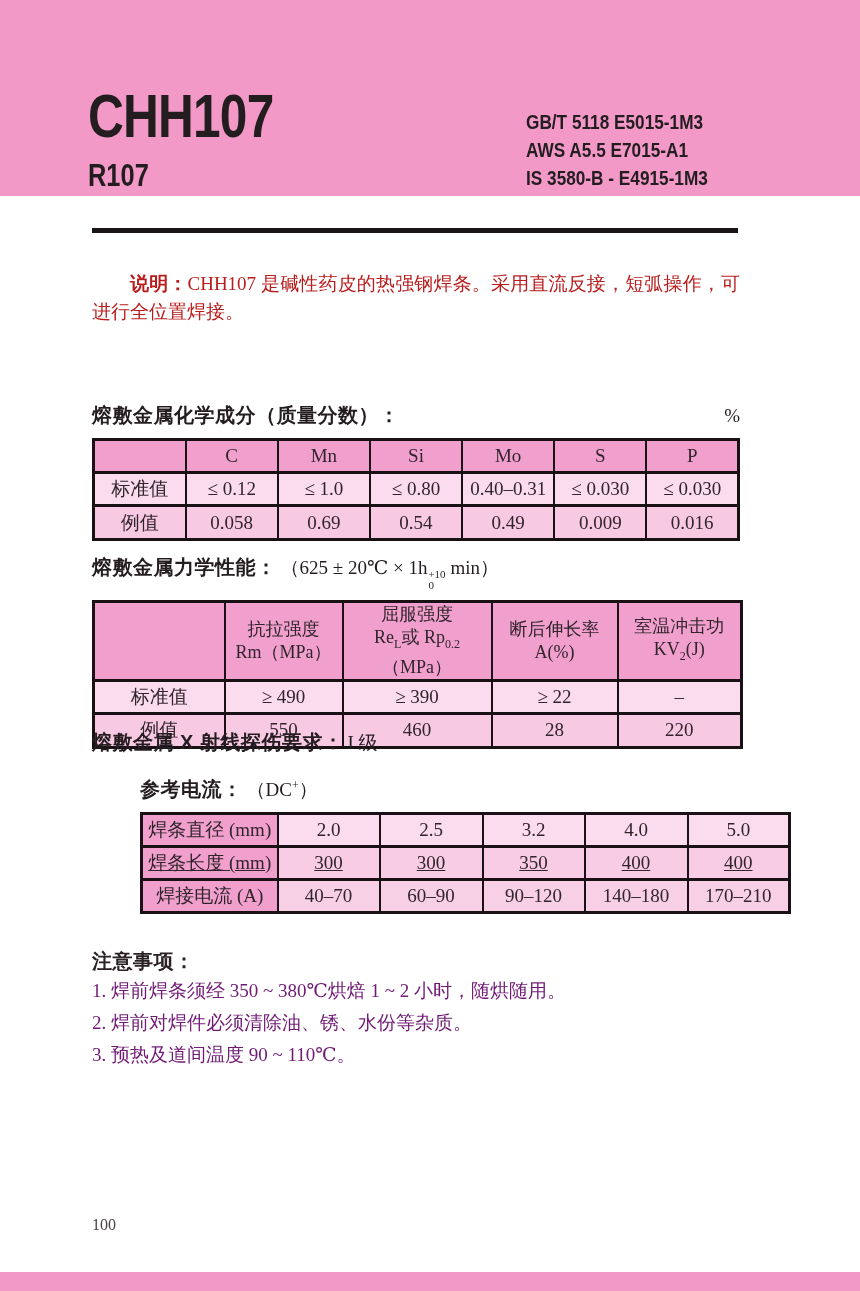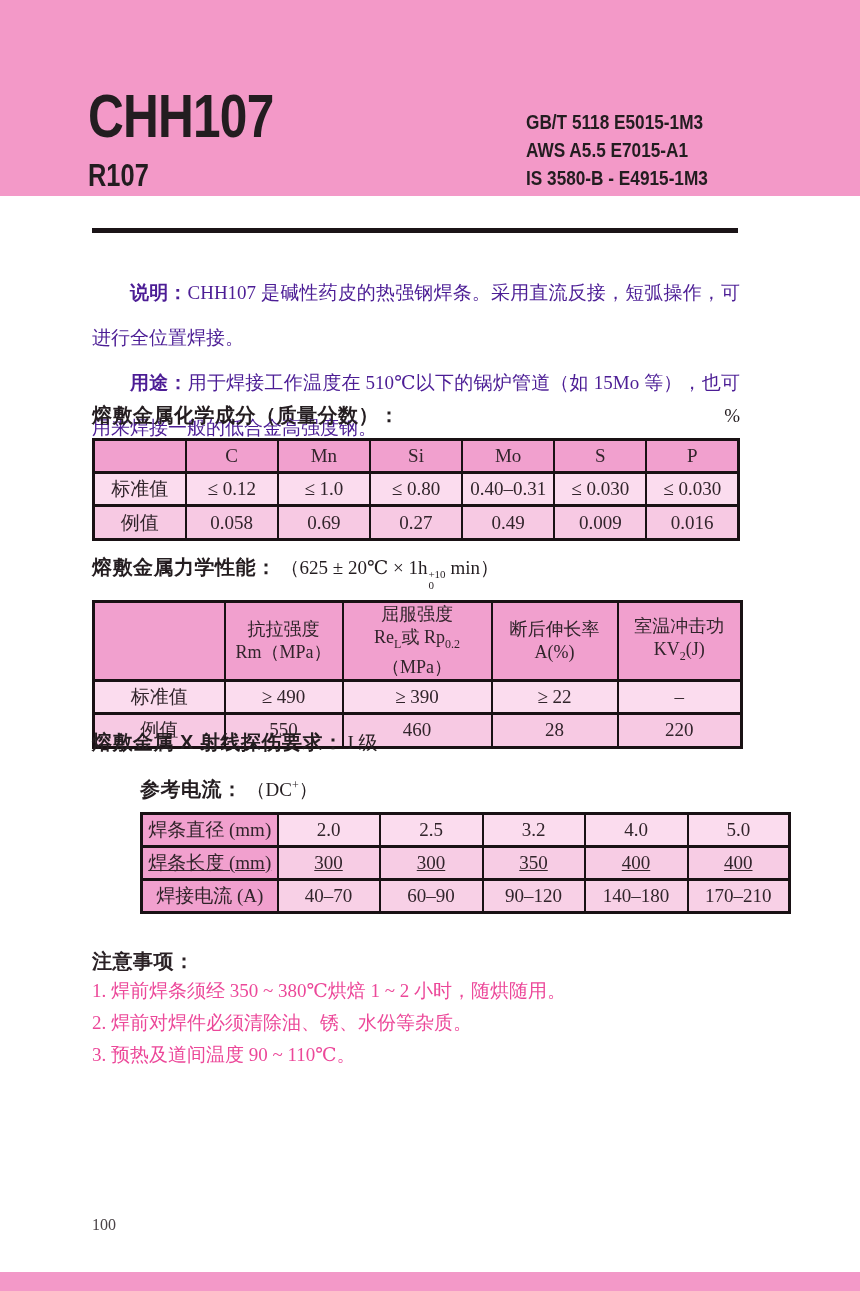--- a/index.html
+++ b/index.html
@@ -22,21 +22,21 @@
   .standards{
     position:absolute;left:526px;top:108px;
     font-family:"Liberation Sans","DejaVu Sans",sans-serif;font-weight:800;font-size:21px;line-height:28px;
     color:#231d20;transform:scaleX(0.82);transform-origin:left top;white-space:nowrap;
   }
   .hero-rule{position:absolute;left:92px;top:228px;width:646px;height:5px;background:#1b1417;}
   .footer-band{position:absolute;left:0;top:1272px;width:860px;height:19px;background:var(--header-pink,#f399c8);}
 
   
   .sec{position:absolute;left:92px;width:648px;}
-  .body-p{margin:0;font-size:19px;line-height:45px;text-align:justify;text-indent:2em;color:#4c1d95;}
+  .body-p{margin:0;font-size:19px;line-height:28px;text-align:justify;text-indent:2em;color:#b91c1c;}
   .zh-bold{font-family:"Liberation Sans","DejaVu Sans",sans-serif;font-weight:700;}
   .sec-title-row{display:flex;align-items:baseline;font-size:20px;color:#241d20;}
   .sec-title{font-family:"Liberation Sans","DejaVu Sans",sans-serif;font-weight:700;font-size:20px;letter-spacing:0.5px;}
   .sec-cond{font-size:19px;margin-left:4px;}
   .unit-right{margin-left:auto;font-size:19px;}
   .supsub{display:inline-flex;flex-direction:column;align-items:flex-start;vertical-align:-4px;line-height:1;font-size:11px;margin-left:1px;}
   sub.cell-sub{font-size:12px;}
   sup.small-sup{font-size:12px;}
 
   
@@ -49,42 +49,41 @@
   .row-head th{background:var(--table-header-pink,#f2a2cf);height:30px;}
   .row-head.tall th{height:50px;font-size:18px;line-height:23px;}
   .row-light td{background:var(--row-light,#fbdcee);height:30px;}
   .row-mid td{background:var(--row-mid,#f7c9e3);height:31px;}
   td.lbl-cell{background:var(--table-header-pink,#f2a2cf);}
   .cur-r1 td{background:var(--row-light,#fbdcee);height:30px;}
   .cur-r2 td{background:#f7cce4;height:30px;text-decoration:underline;}
   .cur-r3 td{background:#f8d0e6;height:30px;font-family:Liberation Serif, serif;}
   .cur-r1 td.lbl-cell,.cur-r2 td.lbl-cell,.cur-r3 td.lbl-cell{background:var(--table-header-pink,#f2a2cf);}
 
-  .note-line{margin:0;font-size:19px;line-height:32px;color:#ec4899;}
+  .note-line{margin:0;font-size:19px;line-height:32px;color:#701a75;}
   .page-number{position:absolute;left:92px;top:1216px;font-size:16px;color:#4a4347;}
 </style>
 </head>
 <body>
 
 <div class="page">
 
   <div class="hero">
     <div class="hero-title">CHH107</div>
     <div class="hero-subtitle">R107</div>
     <div class="standards">
       <div>GB/T 5118 E5015-1M3</div>
       <div>AWS A5.5 E7015-A1</div>
       <div>IS 3580-B - E4915-1M3</div>
     </div>
   </div>
   <div class="hero-rule"></div>
 
   <div class="sec" style="top:270px;">
     <p class="body-p"><span class="zh-bold">说明：</span><span>CHH107 是碱性药皮的热强钢焊条。采用直流反接，短弧操作，可进行全位置焊接。</span></p>
-    <p class="body-p"><span class="zh-bold">用途：</span><span>用于焊接工作温度在 510℃以下的锅炉管道（如 15Mo 等），也可用来焊接一般的低合金高强度钢。</span></p>
   </div>
 
   <div class="sec" style="top:402px;">
     <div class="sec-title-row">
       <span class="sec-title">熔敷金属化学成分（质量分数）：</span>
       <span class="unit-right">%</span>
     </div>
     <table class="tbl">
       <tbody>
         <tr class="row-head">
@@ -102,21 +101,21 @@
           <td>≤ 1.0</td>
           <td>≤ 0.80</td>
           <td>0.40–0.31</td>
           <td>≤ 0.030</td>
           <td>≤ 0.030</td>
         </tr>
         <tr class="row-mid">
           <td>例值</td>
           <td>0.058</td>
           <td>0.69</td>
-          <td>0.27</td>
+          <td>0.54</td>
           <td>0.49</td>
           <td>0.009</td>
           <td>0.016</td>
         </tr>
       </tbody>
     </table>
   </div>
 
   <div class="sec" style="top:554px;">
     <div class="sec-title-row">

